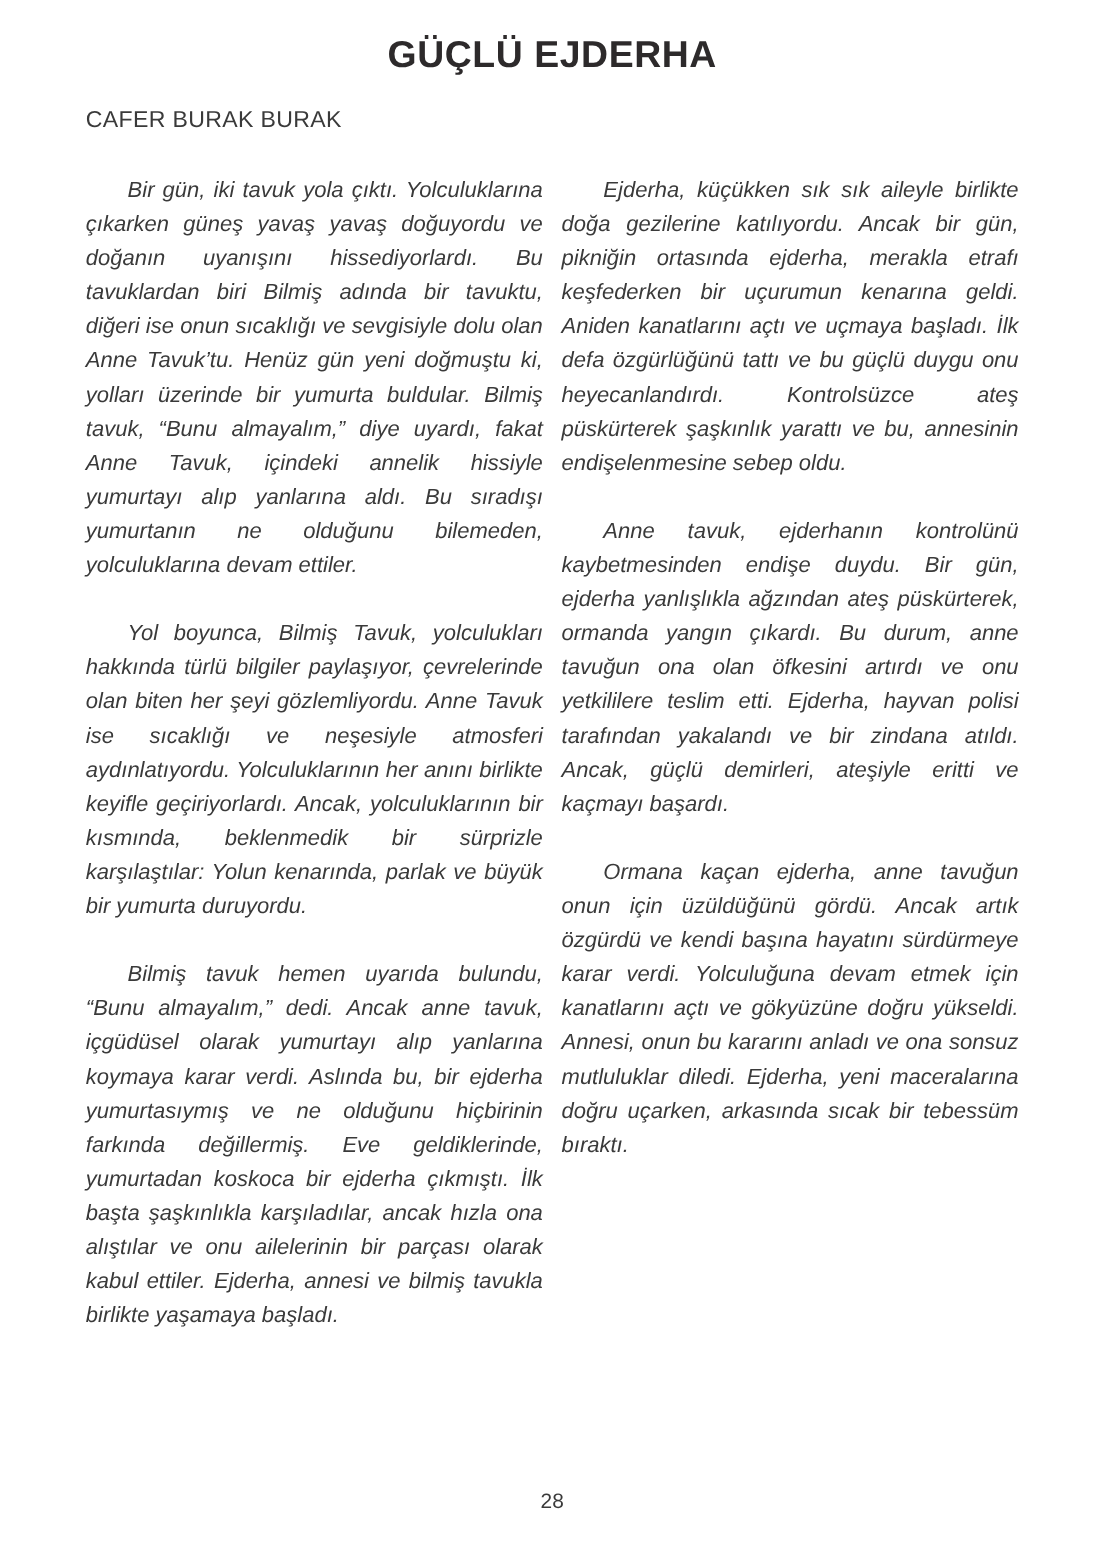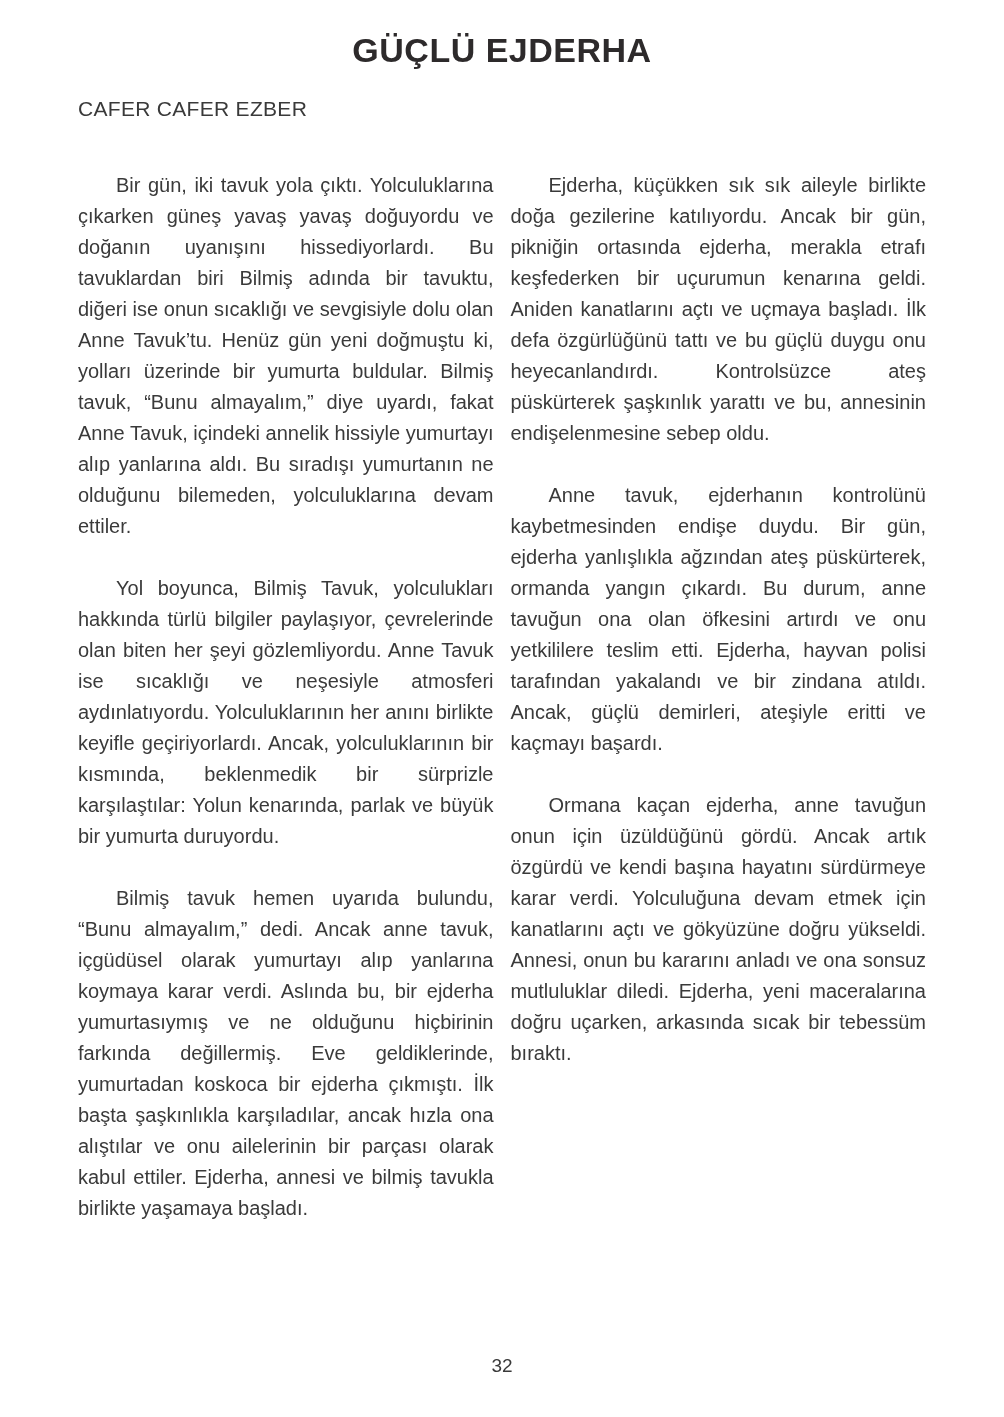--- a/index.html
+++ b/index.html
@@ -46,50 +46,51 @@
     text-justify: inter-word;
     font-size: 20px;
     line-height: 31px;
     color: #3a3a3a;
   }
   .col {
     flex: 1 1 0;
     min-width: 0;
   }
   .col p {
-    margin: 16px 0 31px 0;
+    margin: 4px 0 31px 0;
     text-indent: 38px;
     hyphens: manual;
+    font-style: italic;
     -webkit-hyphens: manual;
   }
   .col p:last-child {
     margin-bottom: 0;
   }
   .page-number {
     position: absolute;
     left: 0;
     right: 0;
     bottom: 40px;
     text-align: center;
     font-size: 19px;
     color: #3a3a3a;
   }
 </style>
 </head>
 <body>
 
 <div class="page">
   <h1 class="doc-title">GÜÇLÜ EJDERHA</h1>
-  <div class="doc-author">CAFER CAFER EZBER</div>
+  <div class="doc-author">CAFER BURAK BURAK</div>
   <div class="columns">
     <div class="col" id="col-left">
         <p>Bir gün, iki tavuk yola çıktı. Yolculuk­larına çıkarken güneş yavaş yavaş doğu­yordu ve doğanın uyanışını hissediyor­lardı. Bu tavuklardan biri Bilmiş adında bir tavuktu, diğeri ise onun sıcaklığı ve sevgisiyle dolu olan Anne Tavuk’tu. Henüz gün yeni doğmuştu ki, yolları üzerinde bir yumurta buldular. Bilmiş tavuk, “Bunu al­mayalım,” diye uyardı, fakat Anne Tavuk, içindeki annelik hissiyle yumurtayı alıp yanlarına aldı. Bu sıradışı yumurtanın ne olduğunu bilemeden, yolculuklarına de­vam ettiler.</p>
         <p>Yol boyunca, Bilmiş Tavuk, yolculuk­ları hakkında türlü bilgiler paylaşıyor, çev­relerinde olan biten her şeyi gözlemliyor­du. Anne Tavuk ise sıcaklığı ve neşesiyle atmosferi aydınlatıyordu. Yolculuklarının her anını birlikte keyifle geçiriyorlardı. Ancak, yolculuklarının bir kısmında, bek­lenmedik bir sürprizle karşılaştılar: Yolun kenarında, parlak ve büyük bir yumurta duruyordu.</p>
         <p>Bilmiş tavuk hemen uyarıda bulundu, “Bunu almayalım,” dedi. Ancak anne ta­vuk, içgüdüsel olarak yumurtayı alıp yan­larına koymaya karar verdi. Aslında bu, bir ejderha yumurtasıymış ve ne olduğunu hiçbirinin farkında değillermiş. Eve geldik­lerinde, yumurtadan koskoca bir ejderha çıkmıştı. İlk başta şaşkınlıkla karşıladılar, ancak hızla ona alıştılar ve onu ailelerinin bir parçası olarak kabul ettiler. Ejderha, annesi ve bilmiş tavukla birlikte yaşamaya başladı.</p>
       </div>
     <div class="col" id="col-right">
         <p>Ejderha, küçükken sık sık aileyle bir­likte doğa gezilerine katılıyordu. Ancak bir gün, pikniğin ortasında ejderha, me­rakla etrafı keşfederken bir uçurumun kenarına geldi. Aniden kanatlarını açtı ve uçmaya başladı. İlk defa özgürlüğünü tattı ve bu güçlü duygu onu heyecanlandırdı. Kontrolsüzce ateş püskürterek şaşkınlık yarattı ve bu, annesinin endişelenmesine sebep oldu.</p>
         <p>Anne tavuk, ejderhanın kontrolünü kaybetmesinden endişe duydu. Bir gün, ejderha yanlışlıkla ağzından ateş püskür­terek, ormanda yangın çıkardı. Bu durum, anne tavuğun ona olan öfkesini artırdı ve onu yetkililere teslim etti. Ejderha, hay­van polisi tarafından yakalandı ve bir zin­dana atıldı. Ancak, güçlü demirleri, ate­şiyle eritti ve kaçmayı başardı.</p>
         <p>Ormana kaçan ejderha, anne tavuğun onun için üzüldüğünü gördü. Ancak artık özgürdü ve kendi başına hayatını sürdür­meye karar verdi. Yolculuğuna devam etmek için kanatlarını açtı ve gökyüzüne doğru yükseldi. Annesi, onun bu kararını anladı ve ona sonsuz mutluluklar diledi. Ejderha, yeni maceralarına doğru uçar­ken, arkasında sıcak bir tebessüm bıraktı.</p>
       </div>
   </div>
-  <div class="page-number">32</div>
+  <div class="page-number">28</div>
 </div>
 
 </body></html>

